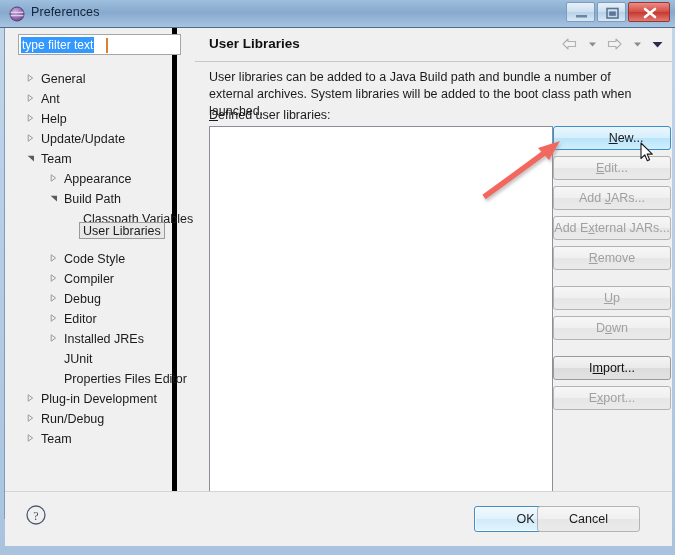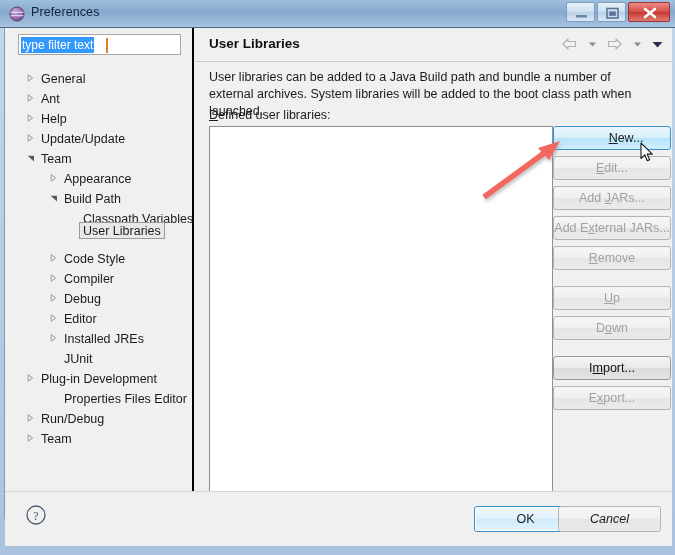--- a/index.html
+++ b/index.html
@@ -59,23 +59,23 @@
     background: #f0f0f0;
     border-left: 1px solid #7f9db9;
     border-right: 1px solid #7f9db9;
     box-sizing: border-box;
   }
 
   
   #tree-panel {
     position: absolute;
     left: 0px; top: 0px;
-    width: 189px; height: 463px;
+    width: 172px; height: 463px;
     background: #f0f0f0;
-    border-right: 2px solid #000000;
+    border-right: 5px solid #000000;
     box-sizing: border-box;
   }
   #filter-box {
     position: absolute;
     left: 13px; top: 6px;
     width: 163px; height: 21px;
     background: #ffffff;
     border: 1px solid #a6a6a6;
     box-sizing: border-box;
     overflow: hidden;
@@ -257,24 +257,23 @@
     line-height: 24px;
     color: #1b1b1b;
   }
   #btn-ok {
     left: 469px;
     border: 1px solid #3c8fcb;
     background: linear-gradient(180deg,#f0f9fe 0%, #e2f2fc 48%, #cfeafa 52%, #e4f4fd 100%);
     box-shadow: inset 0 0 0 1px #ffffff;
   }
   #btn-cancel {
-    left: 553px;
+    left: 532px;
     border: 1px solid #b4b4b4;
     background: linear-gradient(180deg,#f6f6f6 0%, #f0f0f0 48%, #e6e6e6 52%, #eaeaea 100%);
-    font-style: italic;
   }
 
   
   #annot {
     position: absolute;
     left: 0; top: 0;
     width: 675px; height: 555px;
     pointer-events: none;
   }
 
@@ -408,28 +407,28 @@
           </div>
           <div class="tnode lvl2">
             <span class="arrow"><svg width="7" height="8" viewBox="0 0 7 8">
                 <path d="M1.2 0.8 L5.6 4 L1.2 7.2 Z" fill="none" stroke="#9a9a9a" stroke-width="1"></path>
               </svg></span>
             <span class="lbl">Installed JREs</span>
           </div>
           <div class="tnode lvl2">
             <span class="lbl">JUnit</span>
           </div>
+          <div class="tnode lvl2">
+            <span class="lbl">Properties Files Editor</span>
+          </div>
           <div class="tnode lvl1">
             <span class="arrow"><svg width="7" height="8" viewBox="0 0 7 8">
                 <path d="M1.2 0.8 L5.6 4 L1.2 7.2 Z" fill="none" stroke="#9a9a9a" stroke-width="1"></path>
               </svg></span>
             <span class="lbl">Plug-in Development</span>
-          </div>
-          <div class="tnode lvl2">
-            <span class="lbl">Properties Files Editor</span>
           </div>
           <div class="tnode lvl1">
             <span class="arrow"><svg width="7" height="8" viewBox="0 0 7 8">
                 <path d="M1.2 0.8 L5.6 4 L1.2 7.2 Z" fill="none" stroke="#9a9a9a" stroke-width="1"></path>
               </svg></span>
             <span class="lbl">Run/Debug</span>
           </div>
           <div class="tnode lvl1">
             <span class="arrow"><svg width="7" height="8" viewBox="0 0 7 8">
                 <path d="M1.2 0.8 L5.6 4 L1.2 7.2 Z" fill="none" stroke="#9a9a9a" stroke-width="1"></path>

